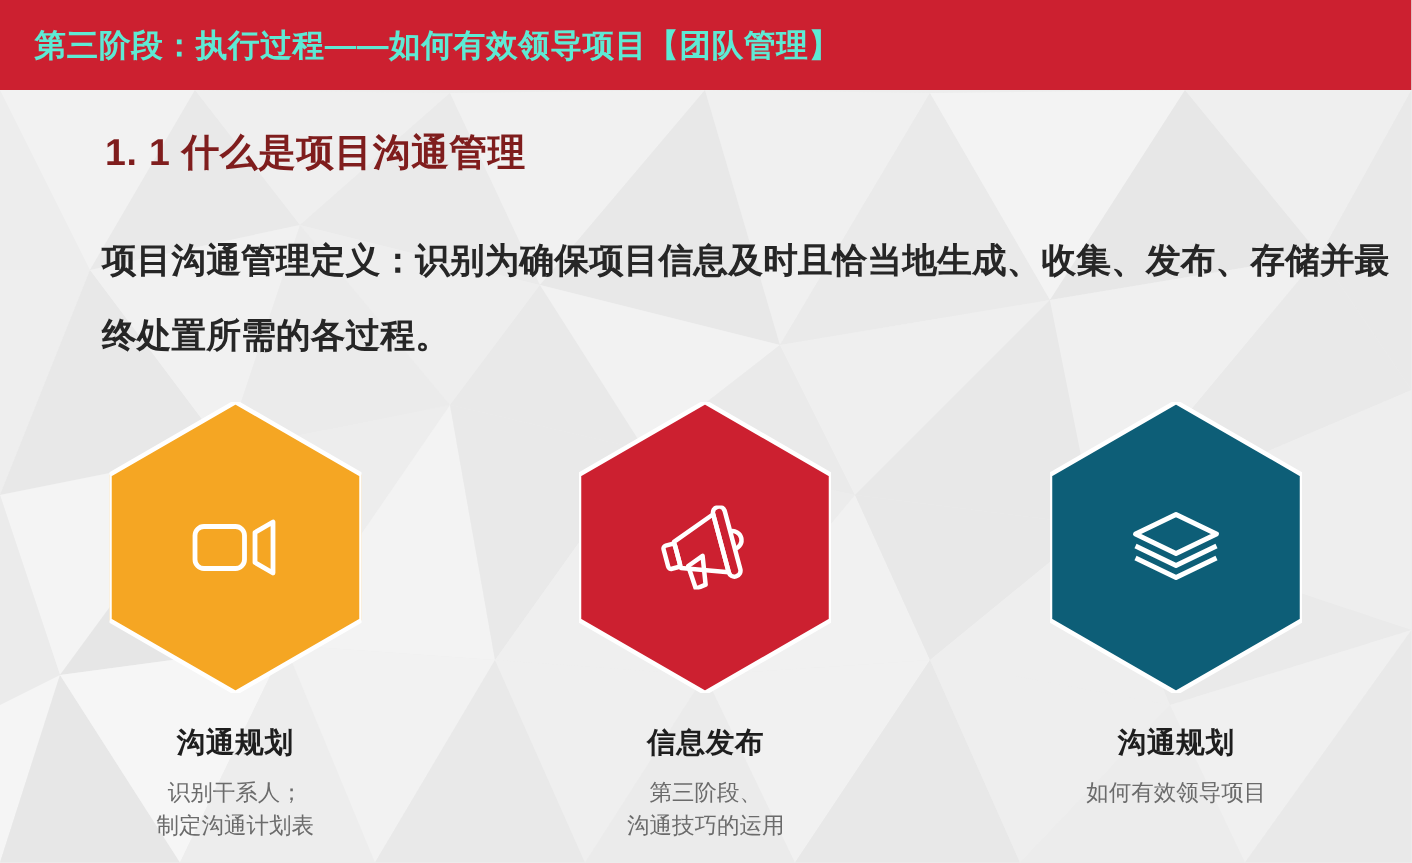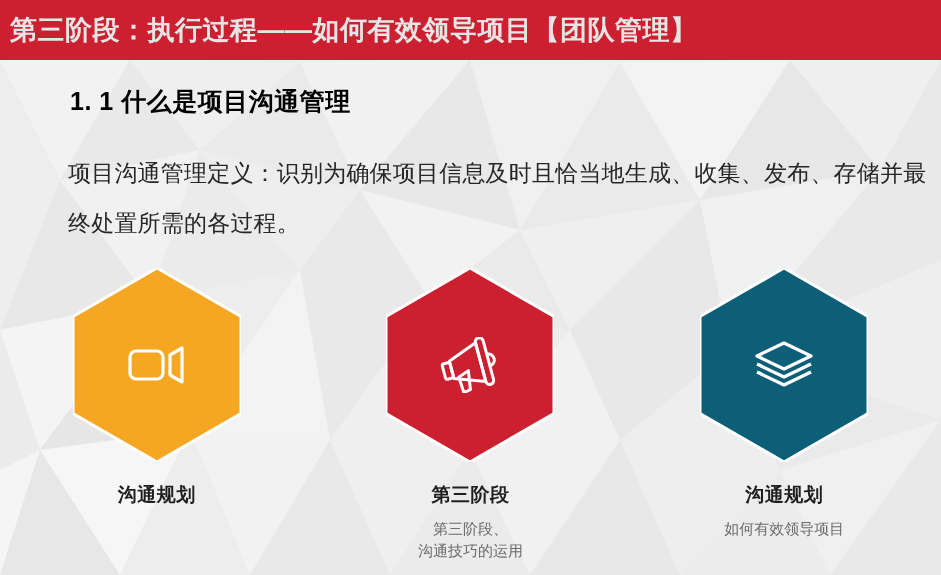--- a/index.html
+++ b/index.html
@@ -37,52 +37,52 @@
     left: 0;
     top: 0;
     width: 941px;
     height: 60px;
     background: #cc2030;
     z-index: 5;
     display: flex;
     align-items: center;
   }
   #header-title {
-    color: #e5e5e5;
-    font-size: 27px;
+    color: #5eead4;
+    font-size: 21px;
     font-weight: bold;
     letter-spacing: 0.5px;
-    padding-left: 10px;
+    padding-left: 23px;
     white-space: nowrap;
     line-height: 1;
   }
 
   
   #section-heading {
     position: absolute;
     left: 70px;
     top: 85px;
     z-index: 6;
-    color: #000000;
+    color: #7f1d1d;
     font-size: 25px;
     font-weight: bold;
     letter-spacing: 0.5px;
     white-space: nowrap;
   }
 
   
   #body-paragraph {
     position: absolute;
     left: 68px;
     top: 148px;
     width: 870px;
     z-index: 6;
     color: #262626;
     font-size: 23px;
-    font-weight: normal;
+    font-weight: bold;
     line-height: 50px;
     letter-spacing: 0.2px;
   }
 
   
   #hex-row {
     position: absolute;
     left: 0;
     top: 268px;
     width: 941px;
@@ -212,40 +212,42 @@
           <polygon points="84,0 168,48.5 168,145.5 84,194 0,145.5 0,48.5" fill="#f5a623" stroke="#ffffff" stroke-width="3"></polygon>
         </svg>
         <div class="hex-icon">
           <svg width="60" height="42" viewBox="0 0 60 42">
             <rect x="3" y="7" width="33" height="28" rx="6" ry="6" fill="none" stroke="#ffffff" stroke-width="3.2"></rect>
             <polygon points="43,11 55,4 55,38 43,31" fill="none" stroke="#ffffff" stroke-width="3.2" stroke-linejoin="round"></polygon>
           </svg>
         </div>
       </div>
       <div class="hex-title">沟通规划</div>
+      <div class="hex-sub">识别干系人；
+制定沟通计划表</div>
     </div>
 
     <div class="hex-cell">
       <div class="hex-wrap">
         <svg class="hex-shape" viewBox="0 0 168 194">
           <polygon points="84,0 168,48.5 168,145.5 84,194 0,145.5 0,48.5" fill="#cc2030" stroke="#ffffff" stroke-width="3"></polygon>
         </svg>
         <div class="hex-icon">
           <svg width="62" height="56" viewBox="0 0 62 56">
             <g transform="rotate(-15 31 28)">
               <rect x="4" y="20" width="8" height="16" rx="2" fill="none" stroke="#ffffff" stroke-width="3"></rect>
               <polygon points="12,19 42,8 42,48 12,37" fill="none" stroke="#ffffff" stroke-width="3" stroke-linejoin="round"></polygon>
               <rect x="42" y="4" width="8" height="48" rx="4" fill="none" stroke="#ffffff" stroke-width="3"></rect>
               <path d="M50,22 a6,6 0 0 1 0,12" fill="none" stroke="#ffffff" stroke-width="3"></path>
               <polygon points="17,37 28,33 25,52 18,53" fill="none" stroke="#ffffff" stroke-width="3" stroke-linejoin="round"></polygon>
             </g>
           </svg>
         </div>
       </div>
-      <div class="hex-title">第三阶段</div>
+      <div class="hex-title">信息发布</div>
       <div class="hex-sub">第三阶段、
 沟通技巧的运用</div>
     </div>
 
     <div class="hex-cell">
       <div class="hex-wrap">
         <svg class="hex-shape" viewBox="0 0 168 194">
           <polygon points="84,0 168,48.5 168,145.5 84,194 0,145.5 0,48.5" fill="#0d5e77" stroke="#ffffff" stroke-width="3"></polygon>
         </svg>
         <div class="hex-icon">

